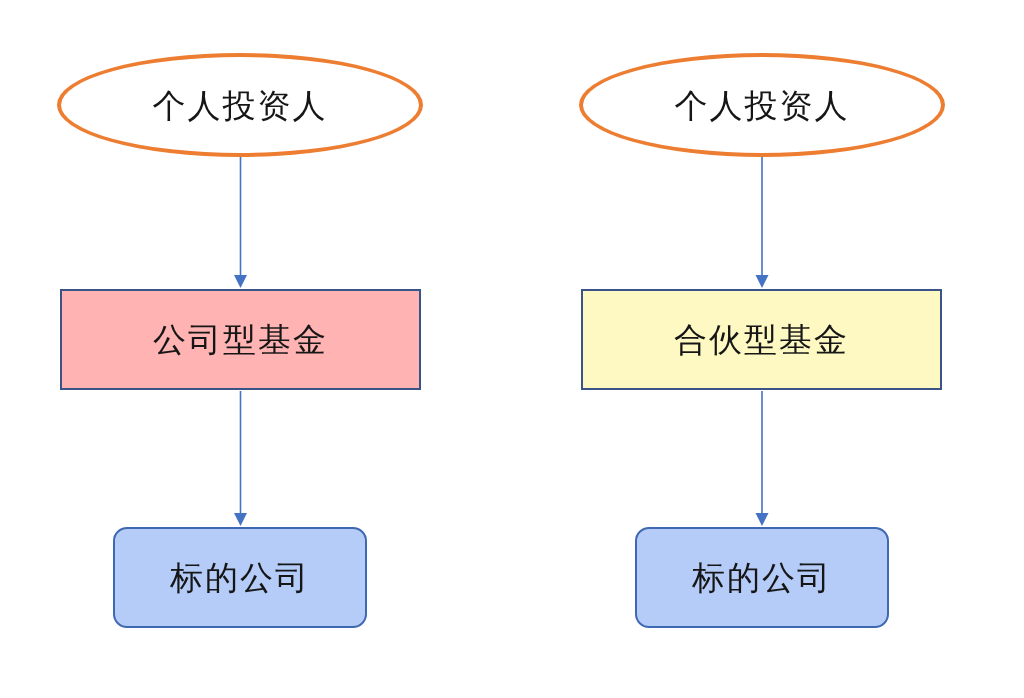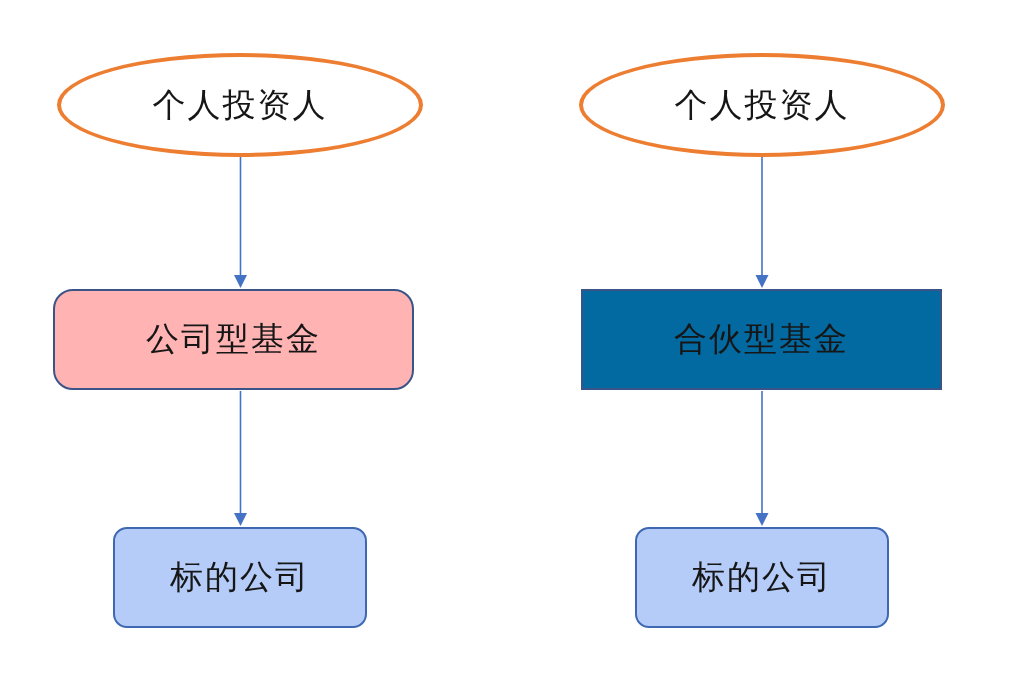--- a/index.html
+++ b/index.html
@@ -6,21 +6,21 @@
     margin: 0;
     padding: 0;
     background: #ffffff;
   }
   .canvas {
     position: relative;
     width: 1024px;
     height: 638px;
     background: #ffffff;
     overflow: hidden;
-    font-family: Liberation Serif, serif;
+    font-family: Liberation Sans, sans-serif;
   }
   .arrow-layer {
     position: absolute;
     left: 0;
     top: 0;
     width: 1024px;
     height: 698px;
     z-index: 1;
   }
   .node {
@@ -54,21 +54,21 @@
     top: 289px;
   }
   .rect-bottom {
     width: 254px;
     height: 101px;
     top: 527px;
     border-radius: 14px;
   }
   .ellipse-left  { left: 57px;  top: 53px; }
   .ellipse-right { left: 579px; top: 53px; }
-  .mid-left     { left: 53px; border-radius: 20px; }
+  .mid-left     { left: 60px; }
   .mid-right    { left: 581px; }
   .bottom-left  { left: 113px; }
   .bottom-right { left: 635px; }
   .arrow-line { stroke-width: 1.6; }
 </style>
 </head>
 <body>
 
 <div class="canvas">
 
@@ -94,21 +94,21 @@
   </div>
 
   <div class="node node-rect rect-bottom bottom-left" style="border-color: rgb(62, 104, 178); background: rgb(181, 204, 249); color: rgb(22, 22, 22);">
     <span>标的公司</span>
   </div>
 
   <div class="node node-ellipse ellipse-right" style="border-color: rgb(237, 125, 49); background: rgb(255, 255, 255); color: rgb(22, 22, 22);">
     <span>个人投资人</span>
   </div>
 
-  <div class="node node-rect rect-mid mid-right" style="border-color: rgb(59, 84, 136); background: #0369a1; color: rgb(22, 22, 22);">
+  <div class="node node-rect rect-mid mid-right" style="border-color: rgb(59, 84, 136); background: #fef9c3; color: rgb(22, 22, 22);">
     <span>合伙型基金</span>
   </div>
 
   <div class="node node-rect rect-bottom bottom-right" style="border-color: rgb(62, 104, 178); background: rgb(181, 204, 249); color: rgb(22, 22, 22);">
     <span>标的公司</span>
   </div>
 
 </div>
 
 </body></html>

